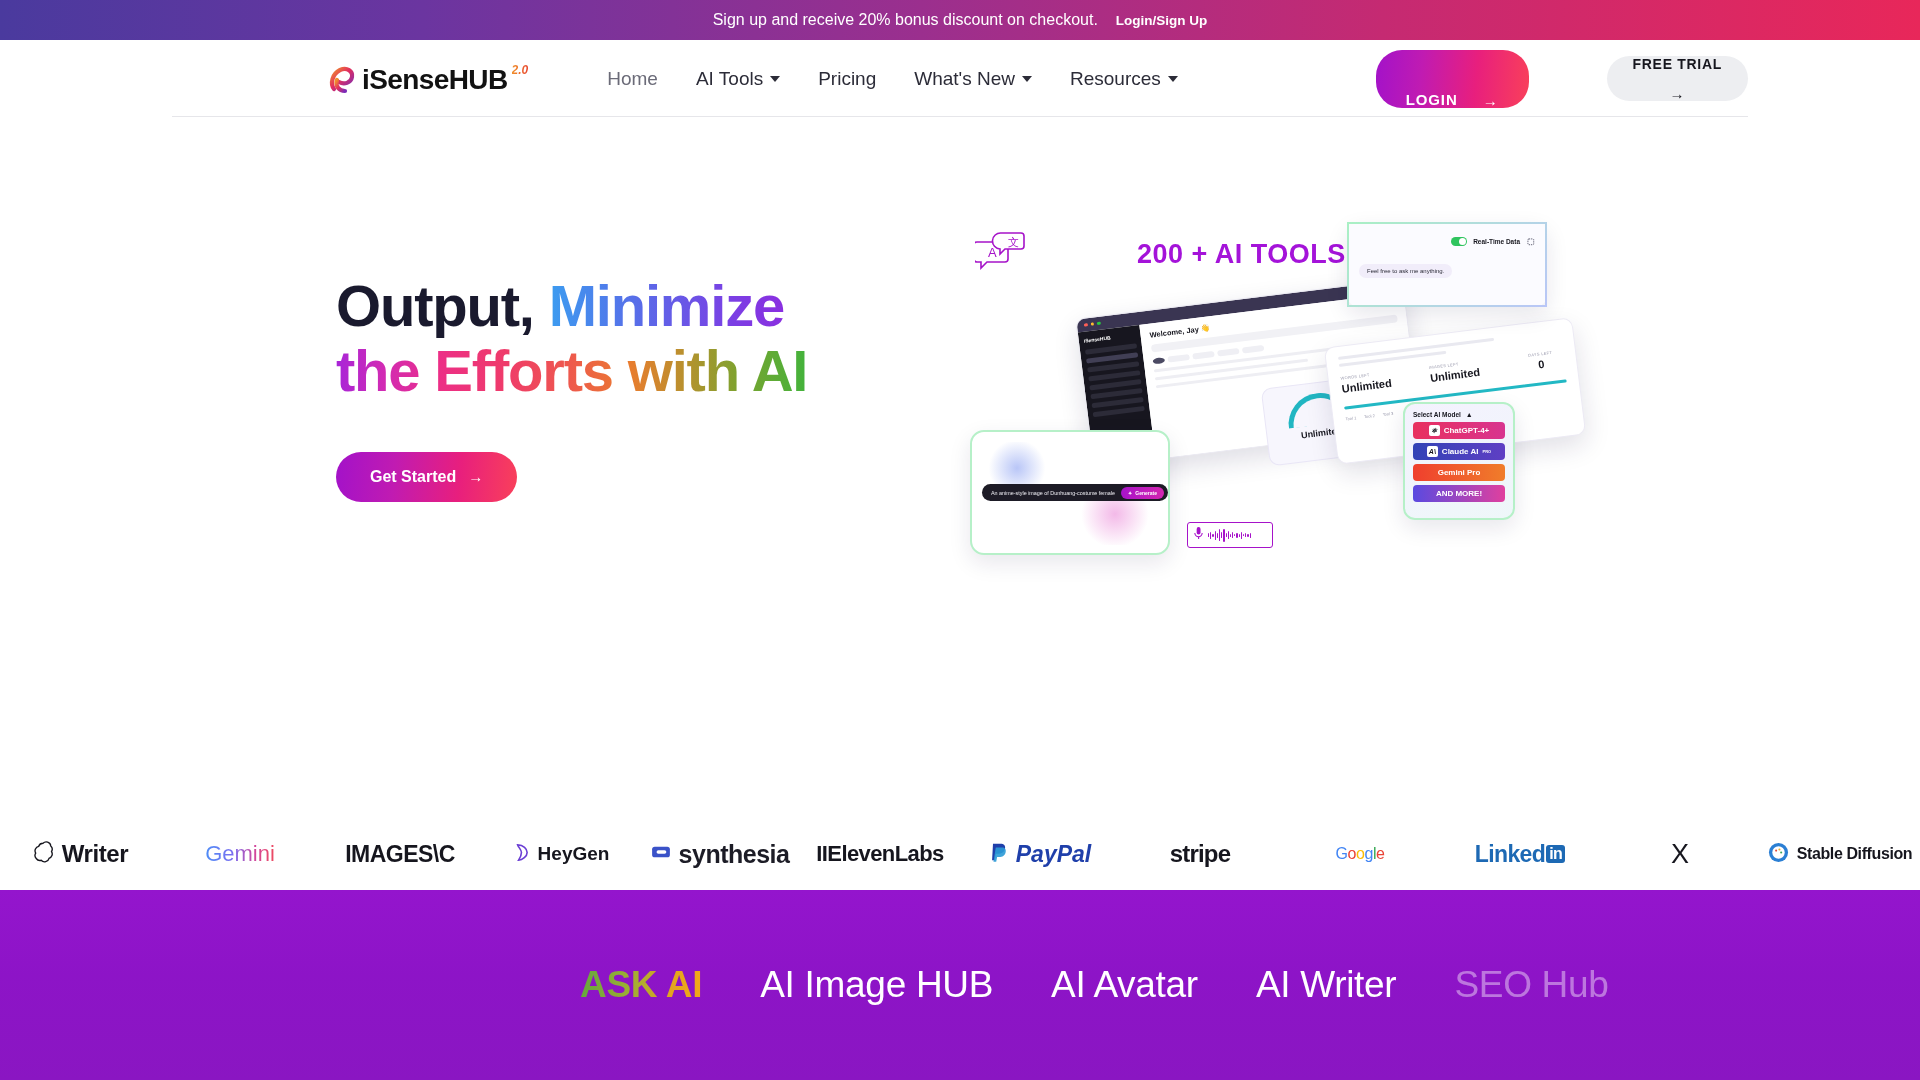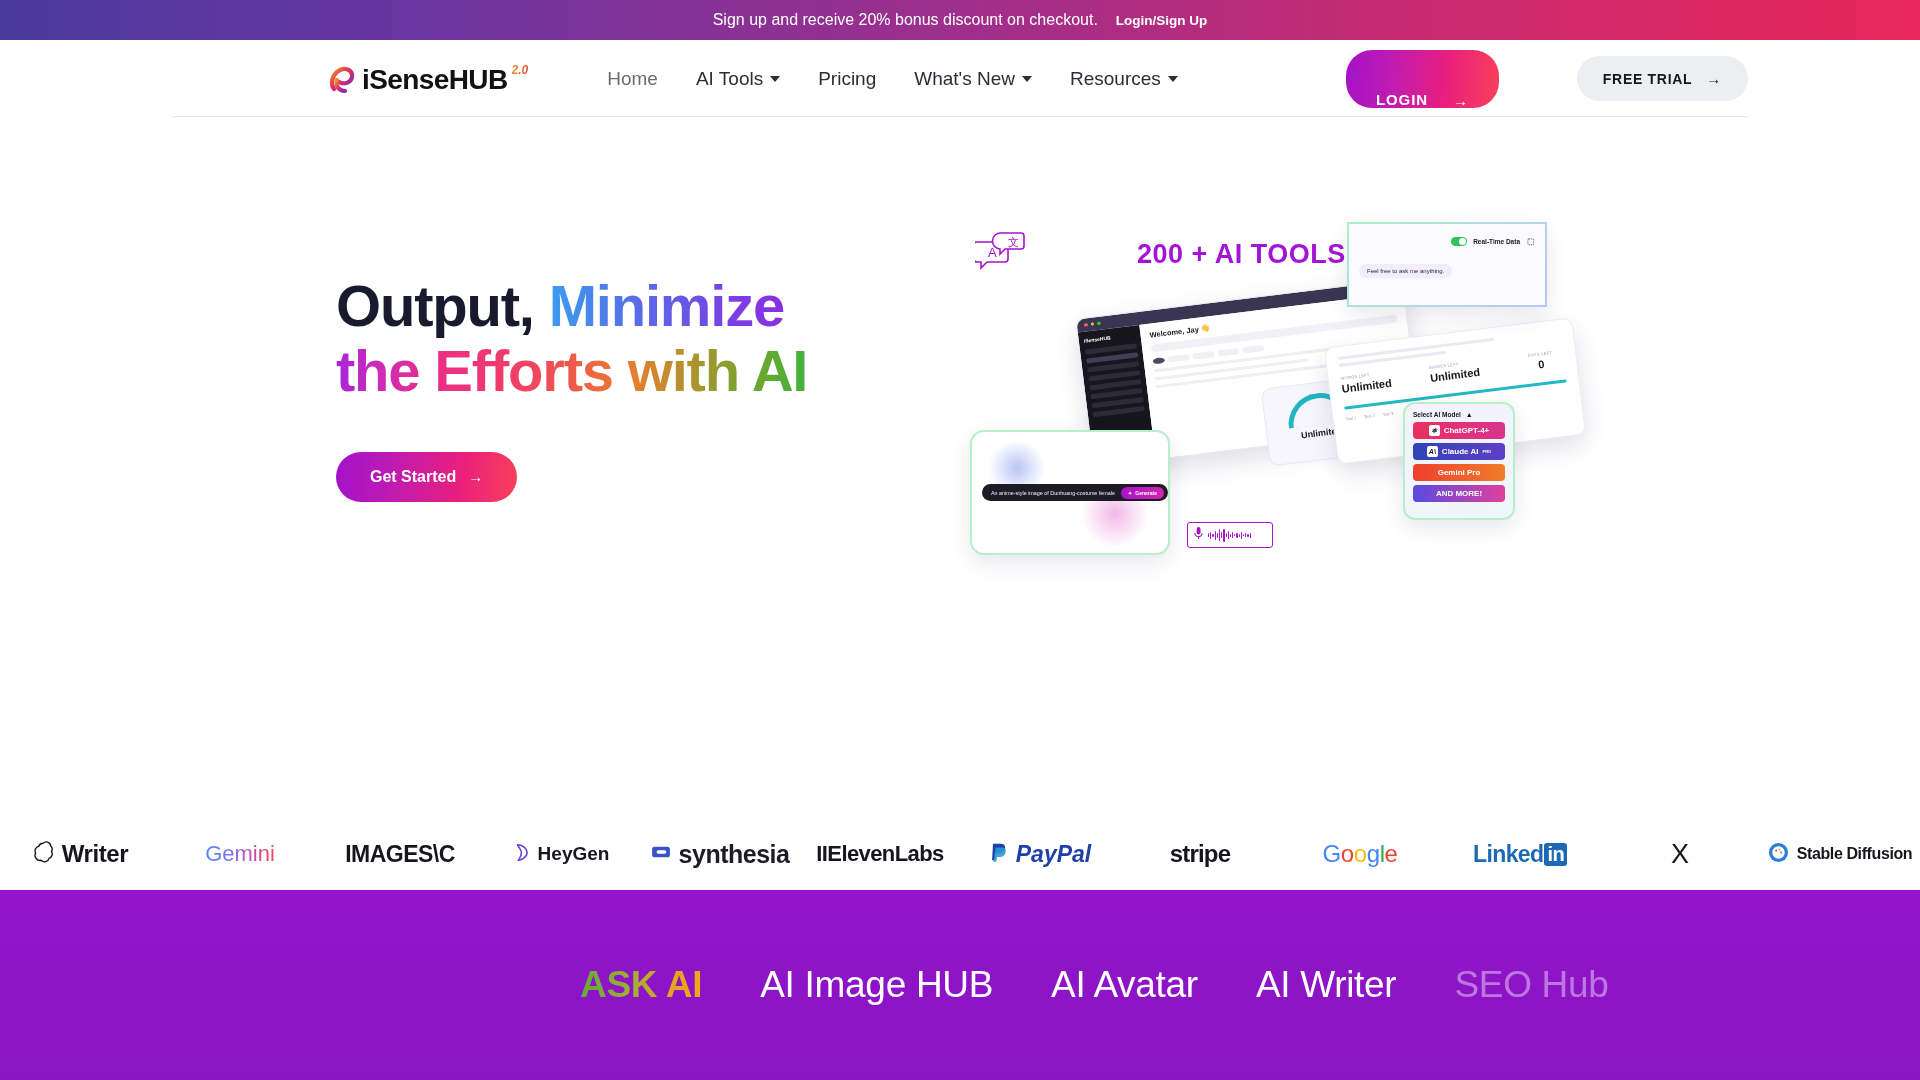--- a/index.html
+++ b/index.html
@@ -66,21 +66,21 @@
   .btn-login {
     background: linear-gradient(95deg,#a312c9 0%, #c01bb2 30%, #e81f7d 65%, #f9405a 100%);
     color: #fff; border: none; border-radius: 26px;
     padding: 0 30px; height: 58px; font-size: 15px; font-weight: 700;
     letter-spacing: .9px; display: flex; align-items: flex-end; gap: 25px;
     cursor: pointer; min-width: 148px; justify-content: center;
   }
   .btn-trial {
     background: #edeef1; color: #16161e; border: none; border-radius: 26px;
     padding: 0 26px; height: 45px; font-size: 14px; font-weight: 700;
-    letter-spacing: .7px; display: flex; align-items: center; gap: 14px; cursor: pointer;
+    letter-spacing: .7px; display: flex; align-items: center; gap: 14px; cursor: pointer; flex-direction: column;
   }
   .arrow-r { font-size: 15px; line-height: 1; }
 
   .header-rule {
     position: absolute; left: 172px; right: 172px; bottom: 0;
     height: 1px; background: #e6e6ea;
   }
 
   
   .hero { display: flex; padding: 90px 172px 0 336px; position: relative; }
@@ -252,25 +252,25 @@
   .l-openai { font-size: 24px; font-weight: 800; letter-spacing: -.4px; }
   .l-gemini { font-size: 22px; font-weight: 500;
     background: linear-gradient(90deg,#4d8df7 0%, #7b6ff0 40%, #d3469b 72%, #ee4b5e 100%);
     -webkit-background-clip: text; background-clip: text; color: transparent; }
   .l-anthropic { font-size: 23px; font-weight: 800; letter-spacing: -.5px; }
   .l-heygen { font-size: 19px; font-weight: 600; color: #16161e; }
   .l-synthesia { font-size: 25px; font-weight: 700; color: #1c1c26; letter-spacing: -.5px; }
   .l-eleven { font-size: 22px; font-weight: 700; color: #16161e; letter-spacing: -.6px; }
   .l-paypal { font-size: 23px; font-weight: 800; font-style: italic; color: #1f3faa; }
   .l-stripe { font-size: 24px; font-weight: 800; color: #16161e; letter-spacing: -.8px; }
-  .l-google { font-size: 24px; font-weight: 500; letter-spacing: -.4px; }
+  .l-google { font-size: 16px; font-weight: 500; letter-spacing: -.4px; }
   .l-linkedin { font-size: 23px; font-weight: 700; color: #1d69b4; letter-spacing: -.6px;
     display: flex; align-items: center; }
   .li-badge { background: #1d69b4; color: #fff; border-radius: 3px; padding: 0 3px;
-    margin-left: 1px; font-size: 20px; }
+    margin-left: 1px; font-size: 16px; }
   .l-x { font-size: 27px; font-weight: 400; color: #16161e; }
   .l-sd { font-size: 16px; font-weight: 800; color: #16161e; letter-spacing: -.4px; }
 
   
   .marquee {
     position: absolute; left: 0; top: 890px; width: 1920px; height: 190px;
     background: linear-gradient(180deg,#9415cd 0%, #8d14c7 45%, #8a16c2 100%);
     display: flex; align-items: center; overflow: hidden;
   }
   .marquee-track {

